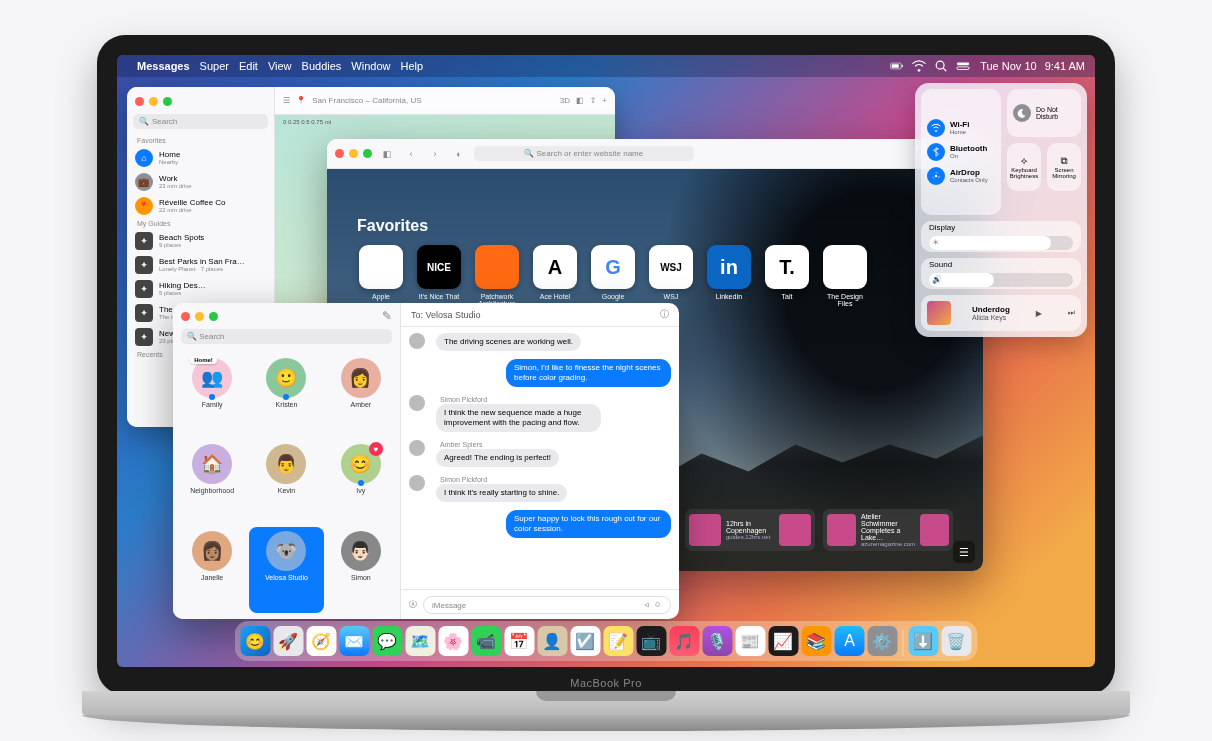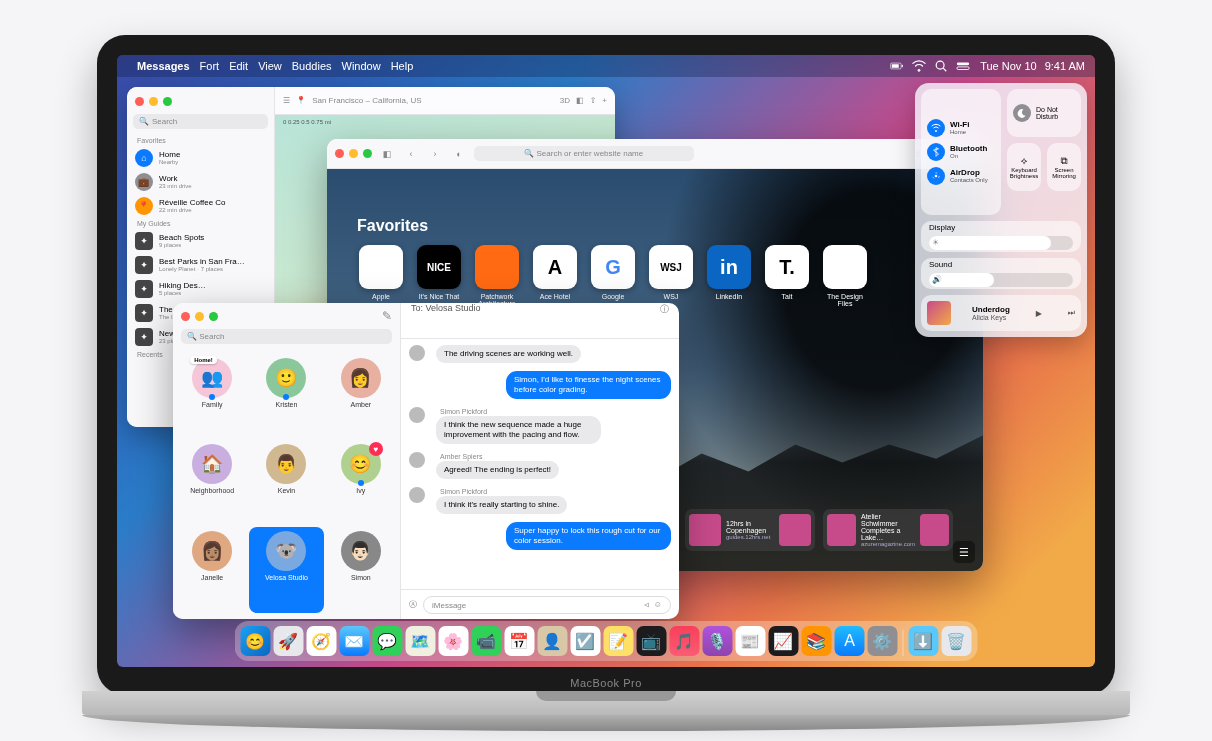--- a/index.html
+++ b/index.html
@@ -98,21 +98,21 @@
 .msg-cell { text-align: center; padding: 4px 2px; position: relative; border-radius: 8px; }
 .msg-cell.sel { background: #0a7aff; }
 .msg-cell.sel .msg-name { color: #fff; }
 .msg-avatar { width: 40px; height: 40px; border-radius: 50%; margin: 0 auto 3px; background: #ccc; display: flex; align-items: center; justify-content: center; font-size: 18px; position: relative; }
 .msg-name { font-size: 7px; color: #333; }
 .msg-dot { width: 6px; height: 6px; background: #0a7aff; border-radius: 50%; position: absolute; bottom: 0; left: 50%; transform: translate(-50%, 2px); }
 .msg-badge { position: absolute; top: -2px; left: -2px; background: #fff; border-radius: 7px; padding: 1px 4px; font-size: 6px; font-weight: 600; box-shadow: 0 1px 2px rgba(0,0,0,0.2); }
 .msg-heart { position: absolute; top: -2px; right: -2px; width: 14px; height: 14px; background: #ff2d55; border-radius: 50%; display: flex; align-items: center; justify-content: center; color: #fff; font-size: 8px; }
 
 .msg-thread { flex: 1; display: flex; flex-direction: column; }
-.msg-header { height: 36px; border-bottom: 1px solid #e5e5e7; display: flex; padding: 0 10px; font-size: 9px; color: #555; }
+.msg-header { height: 24px; border-bottom: 1px solid #e5e5e7; display: flex; align-items: center; padding: 0 10px; font-size: 9px; color: #555; }
 .msg-header .info { margin-left: auto; color: #888; }
 .msg-body { flex: 1; overflow: hidden; padding: 6px 8px; font-size: 8px; }
 .msg-row-w { display: flex; margin-bottom: 6px; gap: 11px; }
 .msg-row-w.right { justify-content: flex-end; }
 .msg-av-sm { width: 16px; height: 16px; border-radius: 50%; background: #bbb; flex-shrink: 0; }
 .msg-stack { max-width: 165px; }
 .msg-sender { font-size: 7px; color: #888; margin: 1px 0 1px 4px; }
 .bubble { padding: 4px 8px; border-radius: 11px; line-height: 1.25; margin-bottom: 2px; }
 .bubble.gray { background: #e9e9eb; color: #000; }
 .bubble.blue { background: #0a7aff; color: #fff; }
@@ -127,21 +127,21 @@
 </head>
 <body>
 
 <div class="frame">
   <div class="notch"></div>
   <div class="screen">
 
     <div class="menubar">
       <span class="apple"></span>
       <span class="app-name">Messages</span>
-      <span id="menubar-menus"><span class="menu-item">Fort</span><span class="menu-item">Edit</span><span class="menu-item">View</span><span class="menu-item">Buddies</span><span class="menu-item">Window</span><span class="menu-item">Help</span></span>
+      <span id="menubar-menus"><span class="menu-item">Super</span><span class="menu-item">Edit</span><span class="menu-item">View</span><span class="menu-item">Buddies</span><span class="menu-item">Window</span><span class="menu-item">Help</span></span>
       <span class="spacer"></span>
       <span class="status">
           <svg viewBox="0 0 24 12">
             <rect x="1" y="1" width="18" height="10" rx="2" fill="none" stroke="#fff" stroke-width="1"></rect>
             <rect x="3" y="3" width="12" height="6" fill="#fff"></rect>
             <rect x="20" y="4" width="2" height="4" fill="#fff"></rect>
           </svg>
         </span>
       <span class="status">
           <svg viewBox="0 0 16 12">

